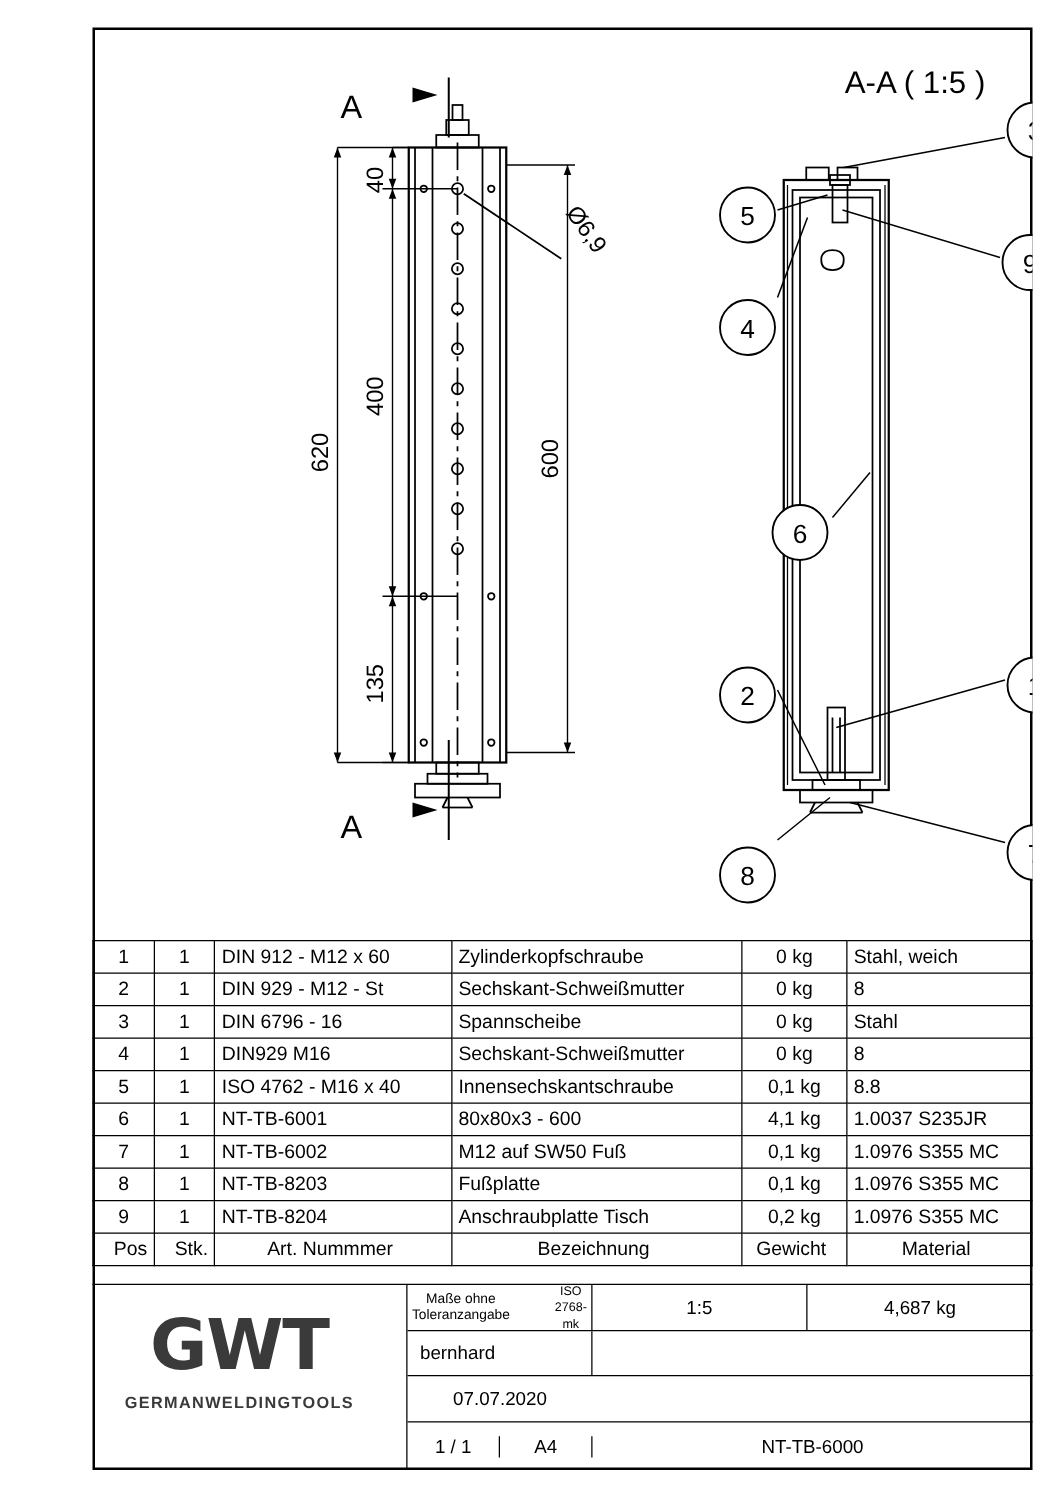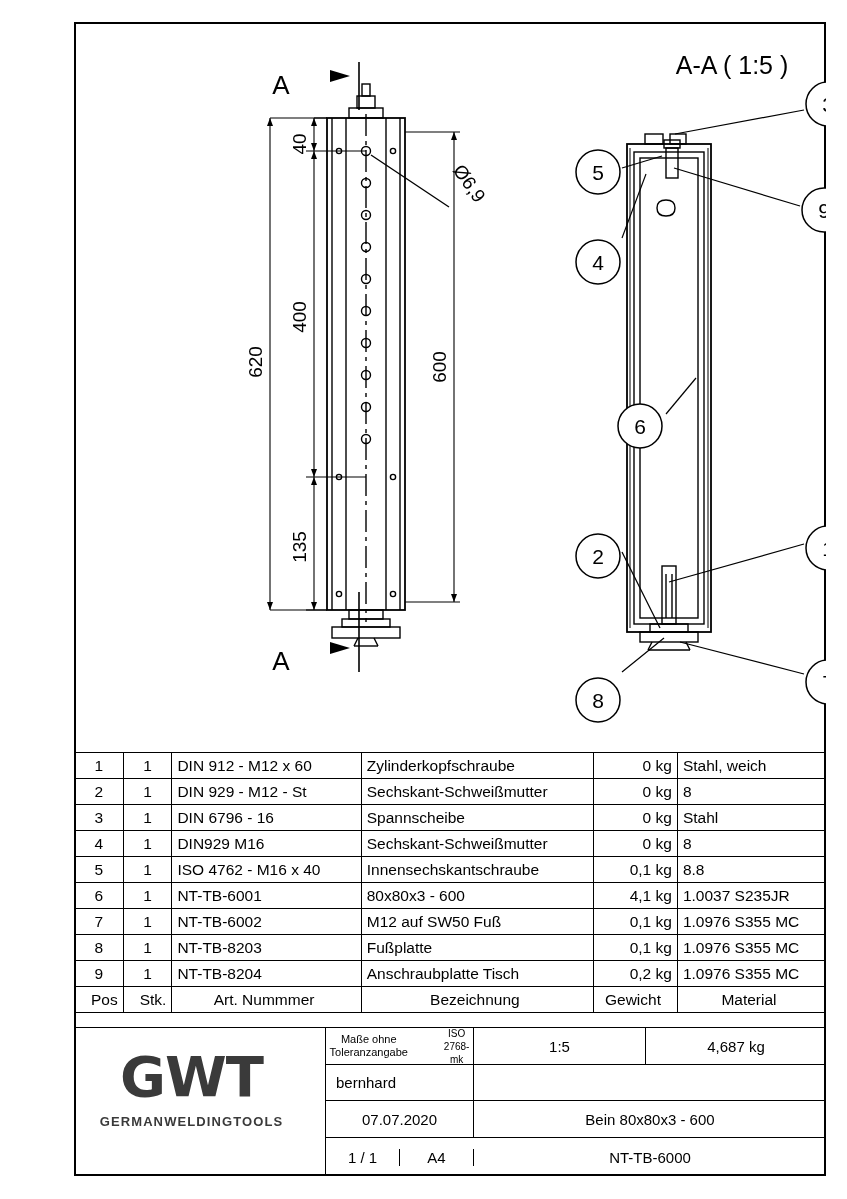--- a/index.html
+++ b/index.html
@@ -45,21 +45,21 @@
     padding: 2px 5px;
     height: 25px;
     line-height: 21px;
     white-space: nowrap;
     overflow: hidden;
   }
   .c-pos { width: 36px; text-align: center; }
   .c-stk { width: 40px; text-align: center; }
   .c-art { width: 196px; text-align: left; padding-left: 10px; }
   .c-bez { width: 240px; text-align: left; padding-left: 8px; }
-  .c-gew { width: 88px; text-align: right; padding-left: 6px; }
+  .c-gew { width: 88px; text-align: center; padding-left: 6px; }
   .c-mat { width: 152px; text-align: left; padding-left: 6px; }
   #parts tr.header td { text-align: center; padding-left: 16px; }
   #parts tr.header .c-art,
   #parts tr.header .c-bez,
   #parts tr.header .c-gew,
   #parts tr.header .c-mat { text-align: center; padding-left: 0; }
   .stueck-row td { text-align: center; }
 
   
   #titleblock {
@@ -420,21 +420,20 @@
         </div>
         <div class="tb-cell w-scale">1:5</div>
         <div class="tb-cell w-weight">4,687 kg</div>
       </div>
       <div class="tb-row r2">
         <div class="tb-cell w-name">bernhard</div>
         <div class="tb-cell w-empty"></div>
       </div>
       <div class="tb-row r3">
         <div class="tb-cell w-date">07.07.2020</div>
-        <div class="tb-cell w-desc">Bein 80x80x3 - 600</div>
       </div>
       <div class="tb-row r4">
         <div class="tb-cell w-sheet">1 / 1</div>
         <div class="tb-cell w-fmt">A4</div>
         <div class="tb-cell w-art">NT-TB-6000</div>
       </div>
     </div>
   </div>
 
 </div>

